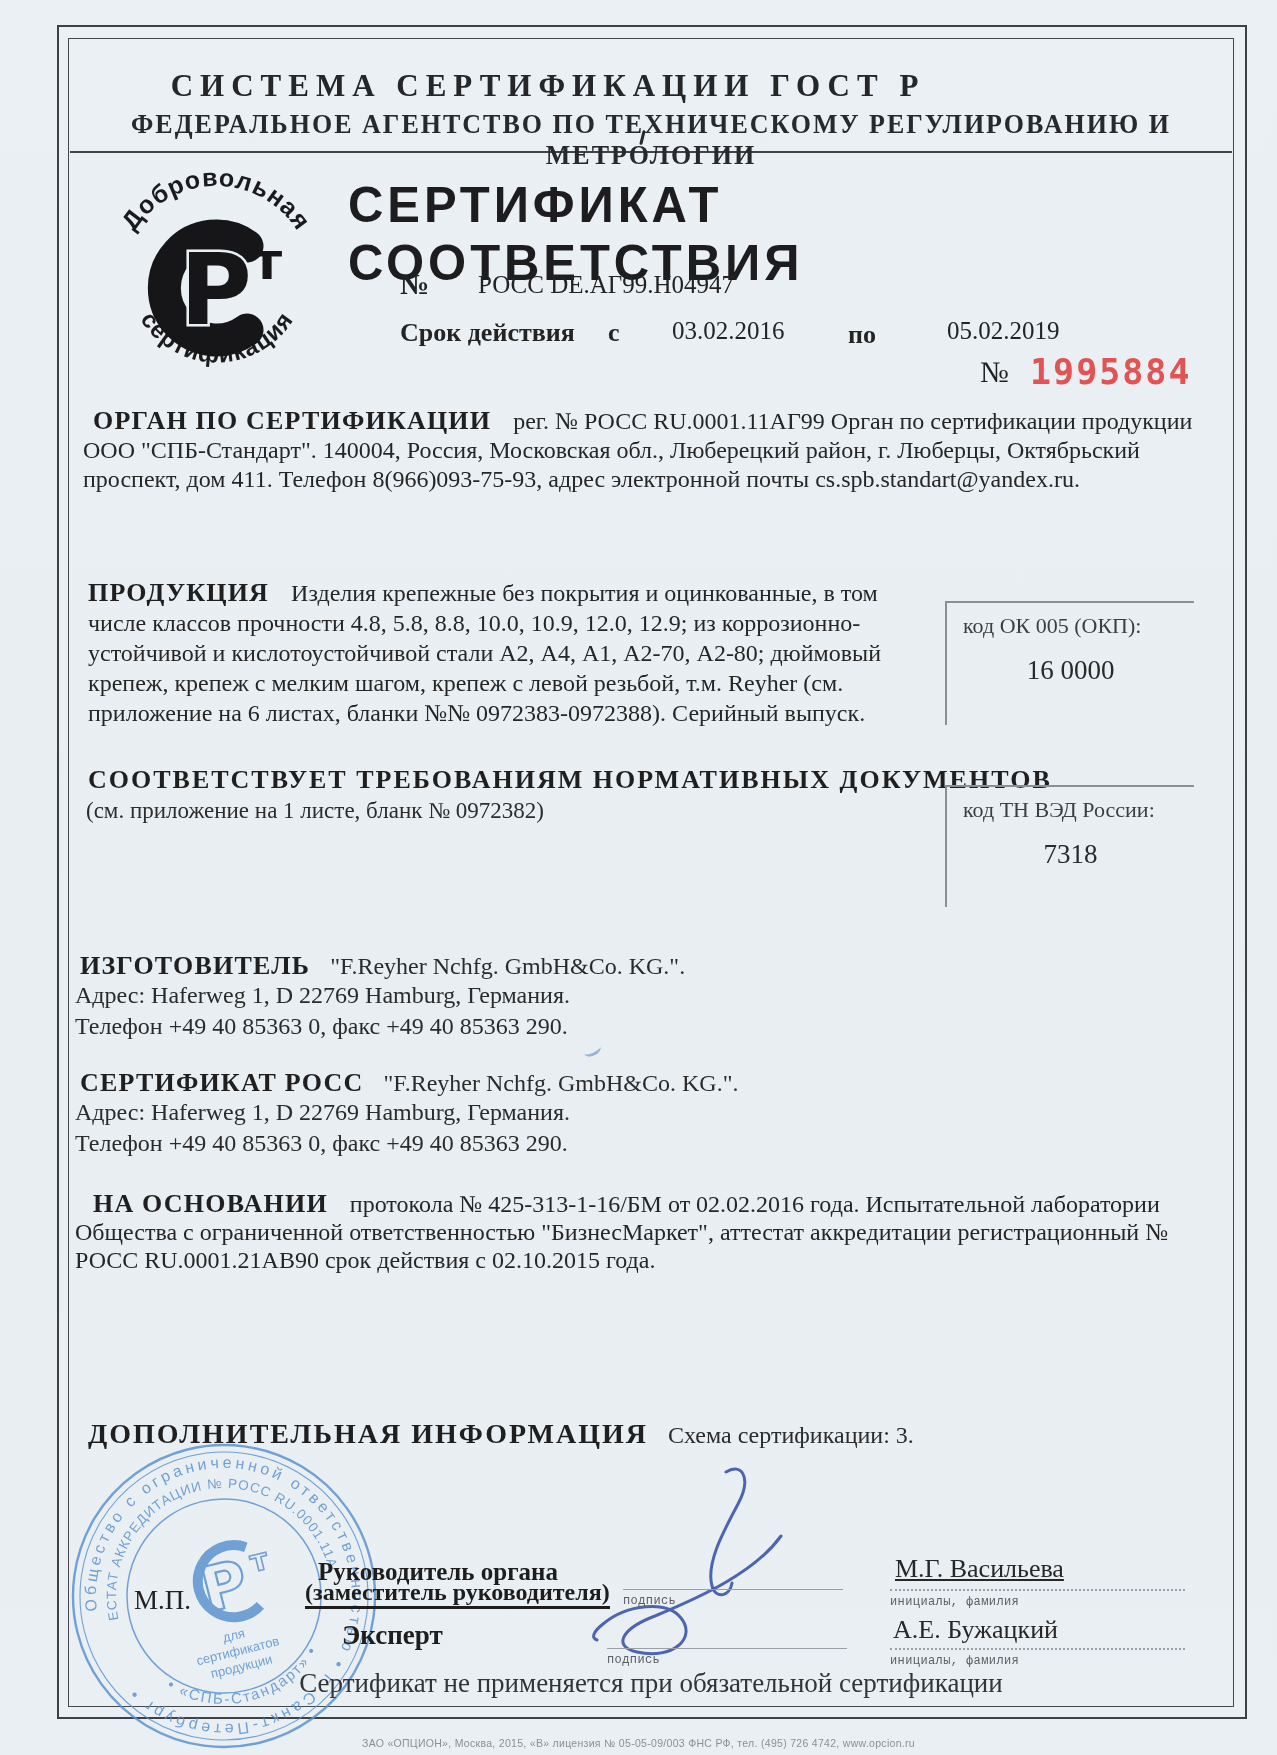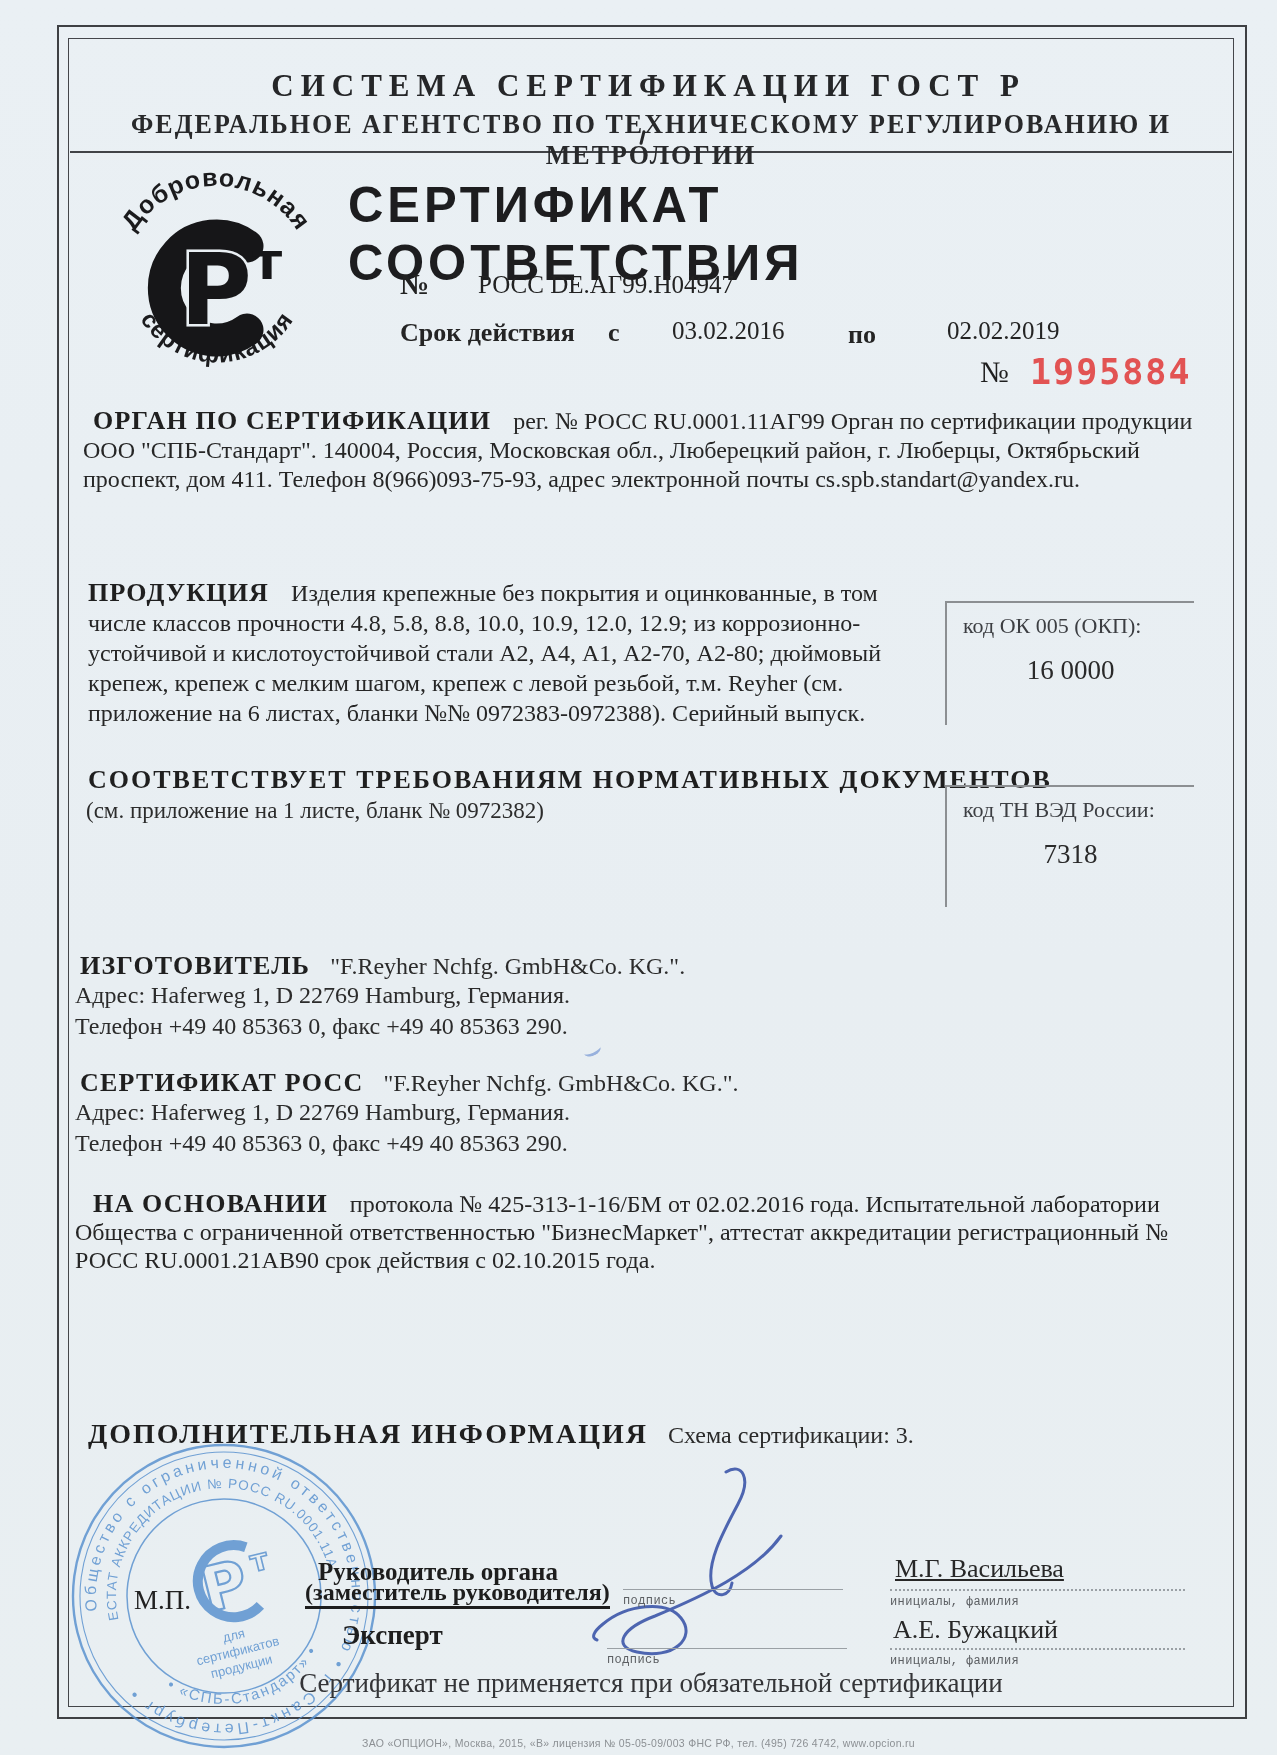--- a/index.html
+++ b/index.html
@@ -5,21 +5,21 @@
   html,body{margin:0;padding:0;}
   body{width:1277px;height:1755px;background:#e9eff3;overflow:hidden;}
   .doc{position:relative;width:1277px;height:1755px;background:linear-gradient(180deg,#eaf0f4 0%,#e8eef2 55%,#e9eff2 100%);
        font-family:"Liberation Serif",serif;color:#2b2b2b;}
   .abs{position:absolute;}
   .serif{font-family:"Liberation Serif",serif;}
   .b{font-weight:bold;}
   .frame-outer{left:57px;top:25px;width:1186px;height:1690px;border:2.5px solid #3e4043;}
   .frame-inner{left:68px;top:38px;width:1164px;height:1667px;border:1.8px solid #44464a;}
   .header-sep{left:70px;top:151px;width:1162px;height:2px;background:#414347;}
-  .hdr1{left:70px;top:68px;width:956px;text-align:right;font-weight:bold;font-size:31px;letter-spacing:7px;color:#252628;}
+  .hdr1{left:70px;top:68px;width:956px;text-align:center;font-weight:bold;font-size:31px;letter-spacing:7px;color:#252628;}
   .hdr2{left:70px;top:110px;width:1162px;text-align:center;font-weight:bold;font-size:26px;letter-spacing:2px;color:#28292b;transform:scaleY(1.05);}
   .main-title{left:348px;top:176px;width:860px;font-family:"Liberation Sans",sans-serif;font-weight:700;
               font-size:50px;letter-spacing:4px;color:#1d1d1f;transform:scaleX(.98);transform-origin:left;}
   .no-label{font-size:29px;color:#222;}
   .no-value{font-size:25px;color:#222;}
   .validity-label{font-size:26px;font-weight:bold;color:#242424;}
   .date{font-size:25px;color:#242424;}
   .blank-no{font-size:30px;color:#1f1f1f;}
   .blank-digits{font-family:"DejaVu Sans Mono",monospace;font-weight:700;font-size:35px;letter-spacing:2px;color:#e25353;}
   .para{line-height:29px;font-size:24px;color:#262626;}
@@ -72,21 +72,21 @@
 
   <div class="abs main-title">СЕРТИФИКАТ СООТВЕТСТВИЯ</div>
 
   <span class="abs serif no-label b" style="left:400px;top:268px;">№</span>
   <span class="abs serif no-value" style="left:478px;top:271px;">РОСС DE.АГ99.Н04947</span>
 
   <span class="abs serif validity-label" style="left:400px;top:318px;">Срок действия</span>
   <span class="abs serif validity-label" style="left:608px;top:318px;">с</span>
   <span class="abs serif date" style="left:672px;top:317px;">03.02.2016</span>
   <span class="abs serif validity-label" style="left:848px;top:320px;">по</span>
-  <span class="abs serif date" style="left:947px;top:317px;">02.02.2019</span>
+  <span class="abs serif date" style="left:947px;top:317px;">05.02.2019</span>
 
   <span class="abs serif blank-no" style="left:980px;top:355px;">№</span>
   <span class="abs blank-digits" style="left:1030px;top:352px;">1995884</span>
 
   <p class="abs para" style="left:83px;top:406px;width:1110px;margin:0;">
     <span class="sec-h" style="margin-left:10px;">ОРГАН ПО СЕРТИФИКАЦИИ</span>
     <span>рег. № РОСС RU.0001.11АГ99 Орган по сертификации продукции ООО "СПБ-Стандарт". 140004, Россия, Московская обл., Люберецкий район, г. Люберцы, Октябрьский проспект, дом 411. Телефон 8(966)093-75-93, адрес электронной почты cs.spb.standart@yandex.ru.</span>
   </p>
 
   <p class="abs para" style="left:88px;top:578px;width:852px;line-height:30px;margin:0;">

